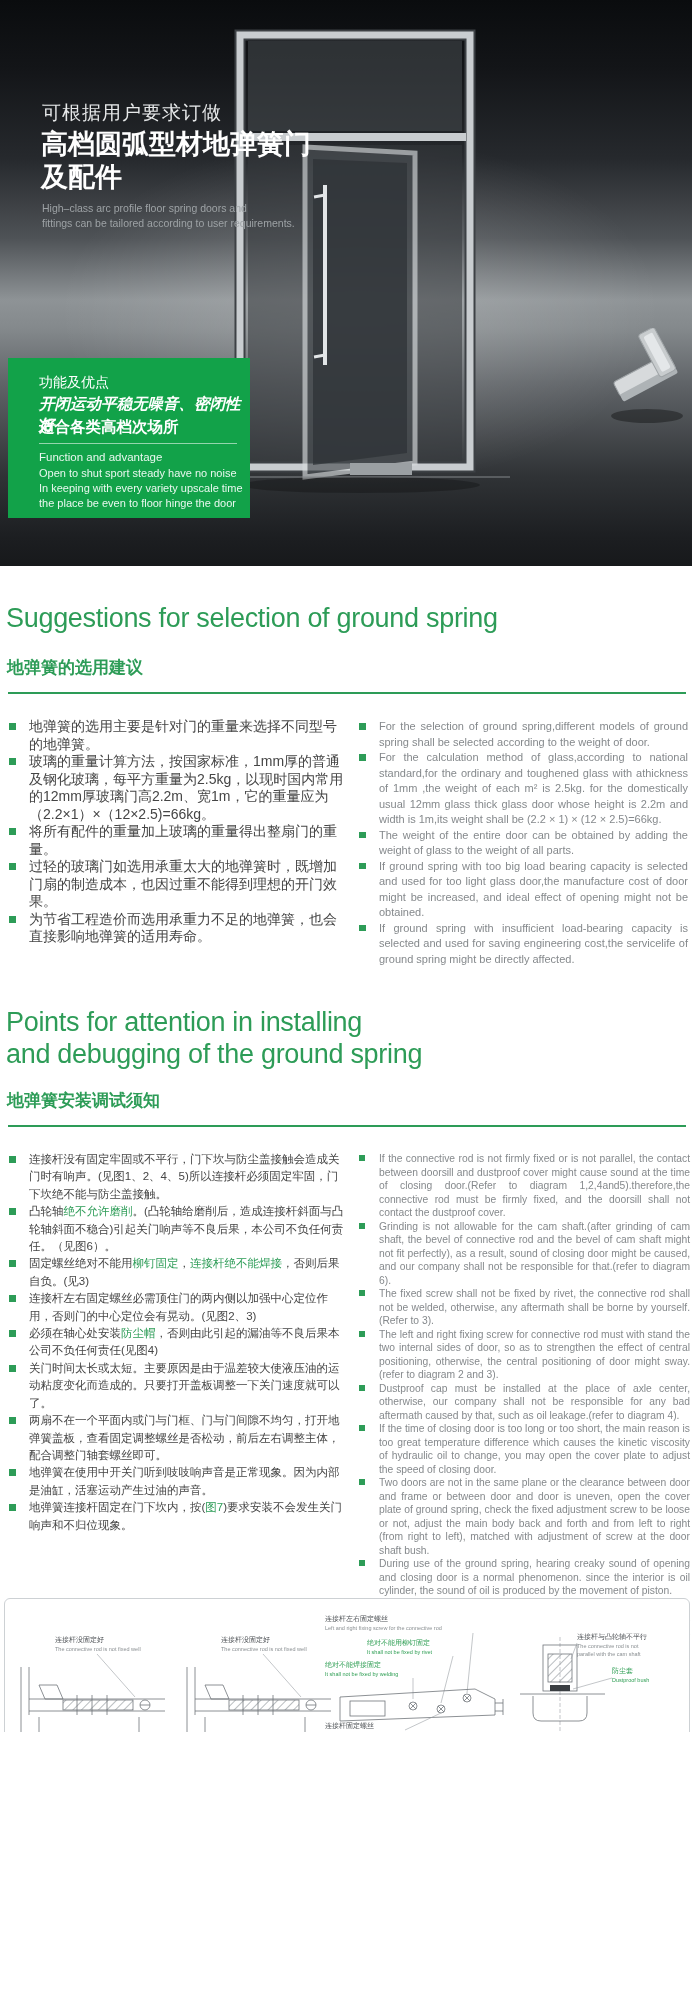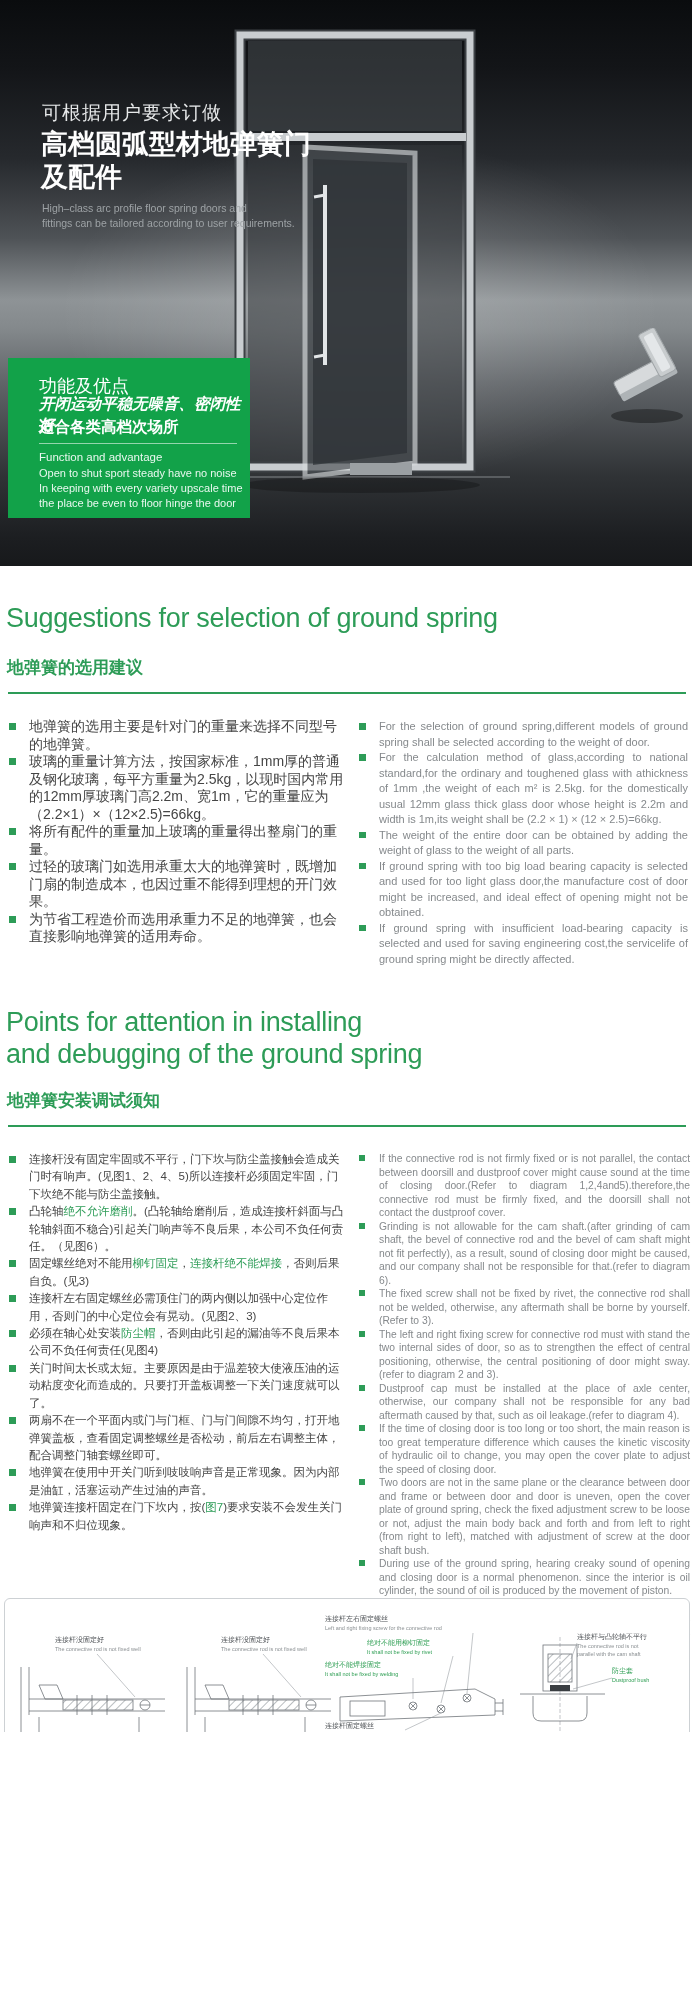--- a/index.html
+++ b/index.html
@@ -11,21 +11,21 @@
     background:linear-gradient(180deg,#0a0c0e 0%,#131518 12%,#26292d 28%,#4e5256 42%,#8e9396 53%,#84898c 58%,#5f6367 68%,#303336 84%,#1c1e21 95%,#17191b 100%);}
   .hero::after{content:"";position:absolute;inset:0;
     background:radial-gradient(ellipse 430px 250px at 52% 55%,rgba(255,255,255,.20),rgba(255,255,255,0) 70%);}
   .hero-door{position:absolute;left:200px;top:25px;width:310px;height:475px;z-index:1;}
   .hero-fitting{position:absolute;left:603px;top:328px;width:88px;height:100px;z-index:2;}
   .tagline{position:absolute;left:42px;top:100px;font-size:19px;letter-spacing:1px;color:#e6e8e9;z-index:3;}
   .herotitle{position:absolute;left:41px;top:128px;font-size:27px;line-height:33px;font-weight:bold;color:#fff;z-index:3;}
   .heroen{position:absolute;left:42px;top:201px;font-size:10.5px;line-height:15px;color:#9da2a5;z-index:3;}
 
   .featbox{position:absolute;left:8px;top:358px;width:242px;height:160px;background:#12a249;color:#fff;z-index:4;}
-  .featbox .fb-h{position:absolute;left:31px;top:16px;font-size:18px;}
+  .featbox .fb-h{position:absolute;left:31px;top:16px;font-size:14px;}
   .featbox .fb-l1{position:absolute;left:31px;top:36px;font-size:15.5px;font-weight:bold;font-style:italic;}
   .featbox .fb-l2{position:absolute;left:31px;top:59px;font-size:15.5px;font-weight:bold;}
   .featbox .fb-div{position:absolute;left:31px;top:85px;width:198px;height:1px;background:rgba(255,255,255,.55);}
   .featbox .fb-he{position:absolute;left:31px;top:93px;font-size:11.5px;color:#e9f8ef;}
   .featbox .fb-en{position:absolute;left:31px;top:108px;font-size:11px;line-height:15px;color:#e9f8ef;}
 
   
   .sec-title{position:absolute;color:#2d9c57;font-size:27px;letter-spacing:-0.3px;}
   #t1{left:6px;top:603px;}
   #t2{left:6px;top:1006px;line-height:32px;}

